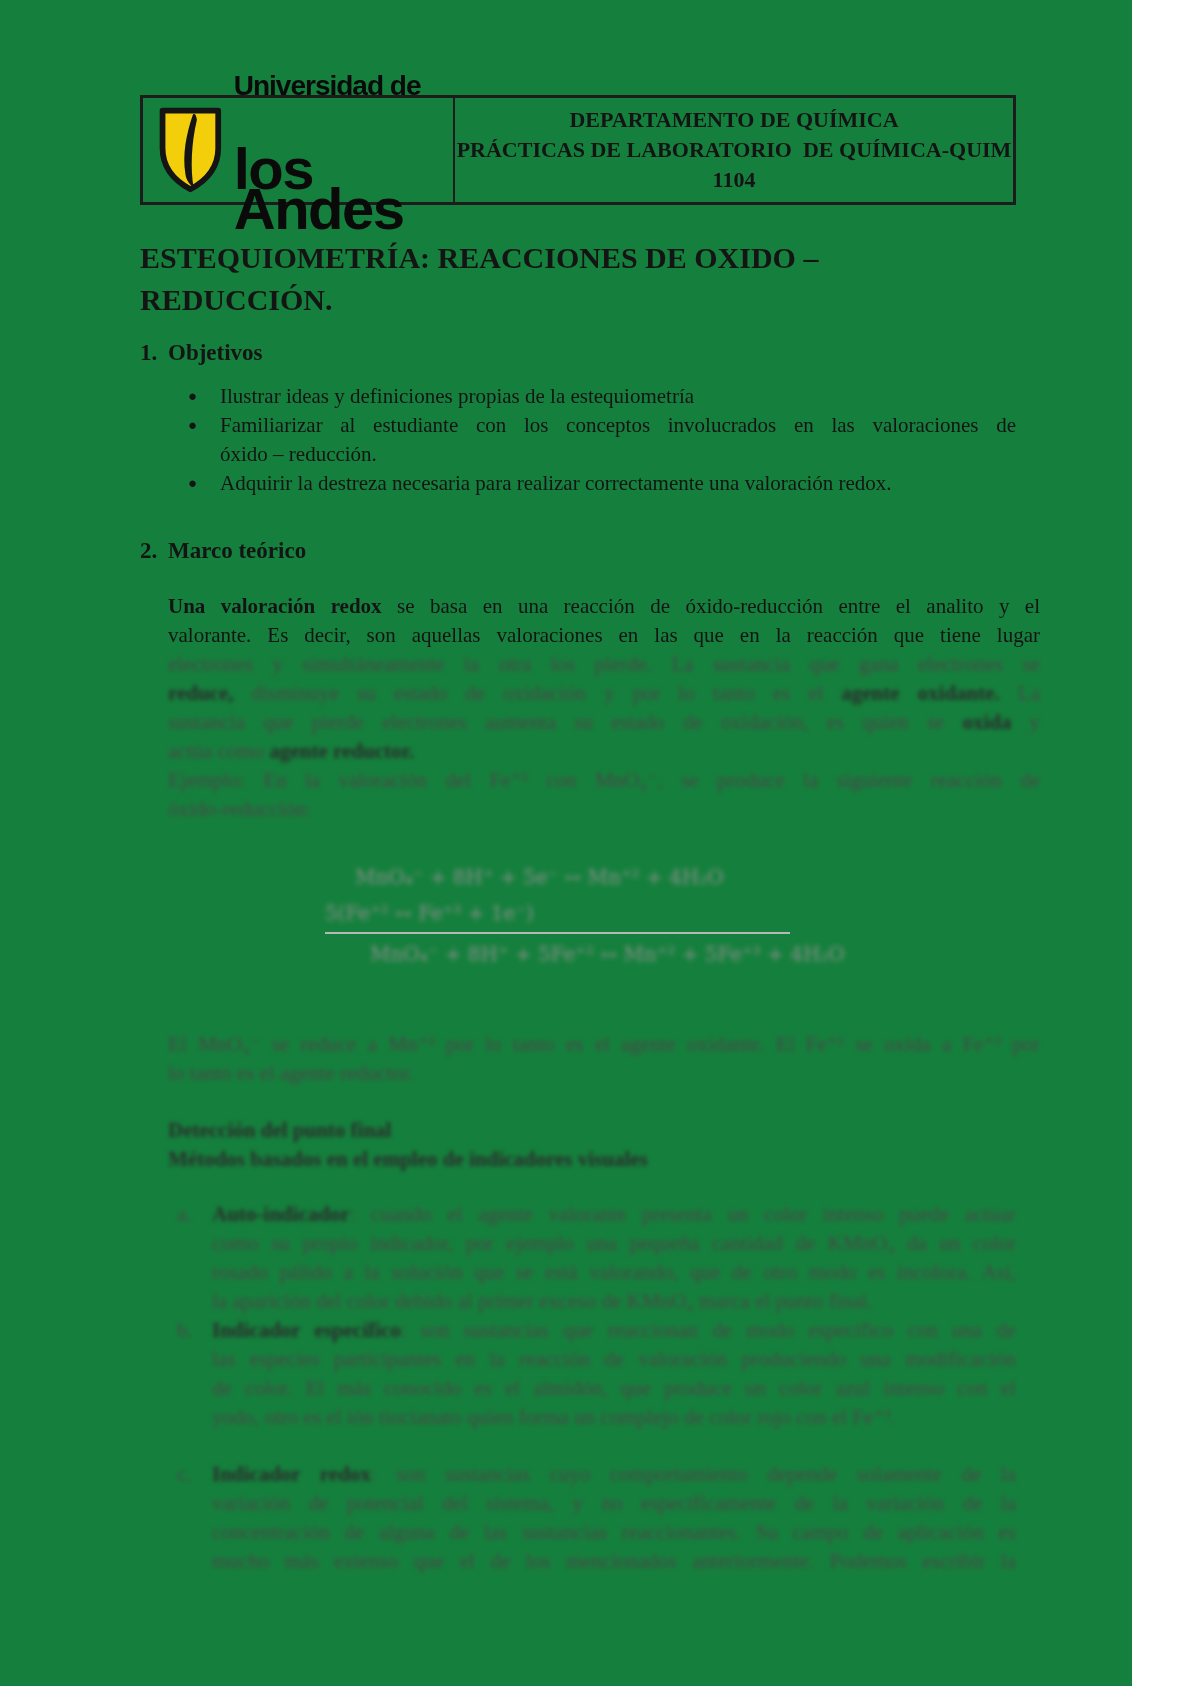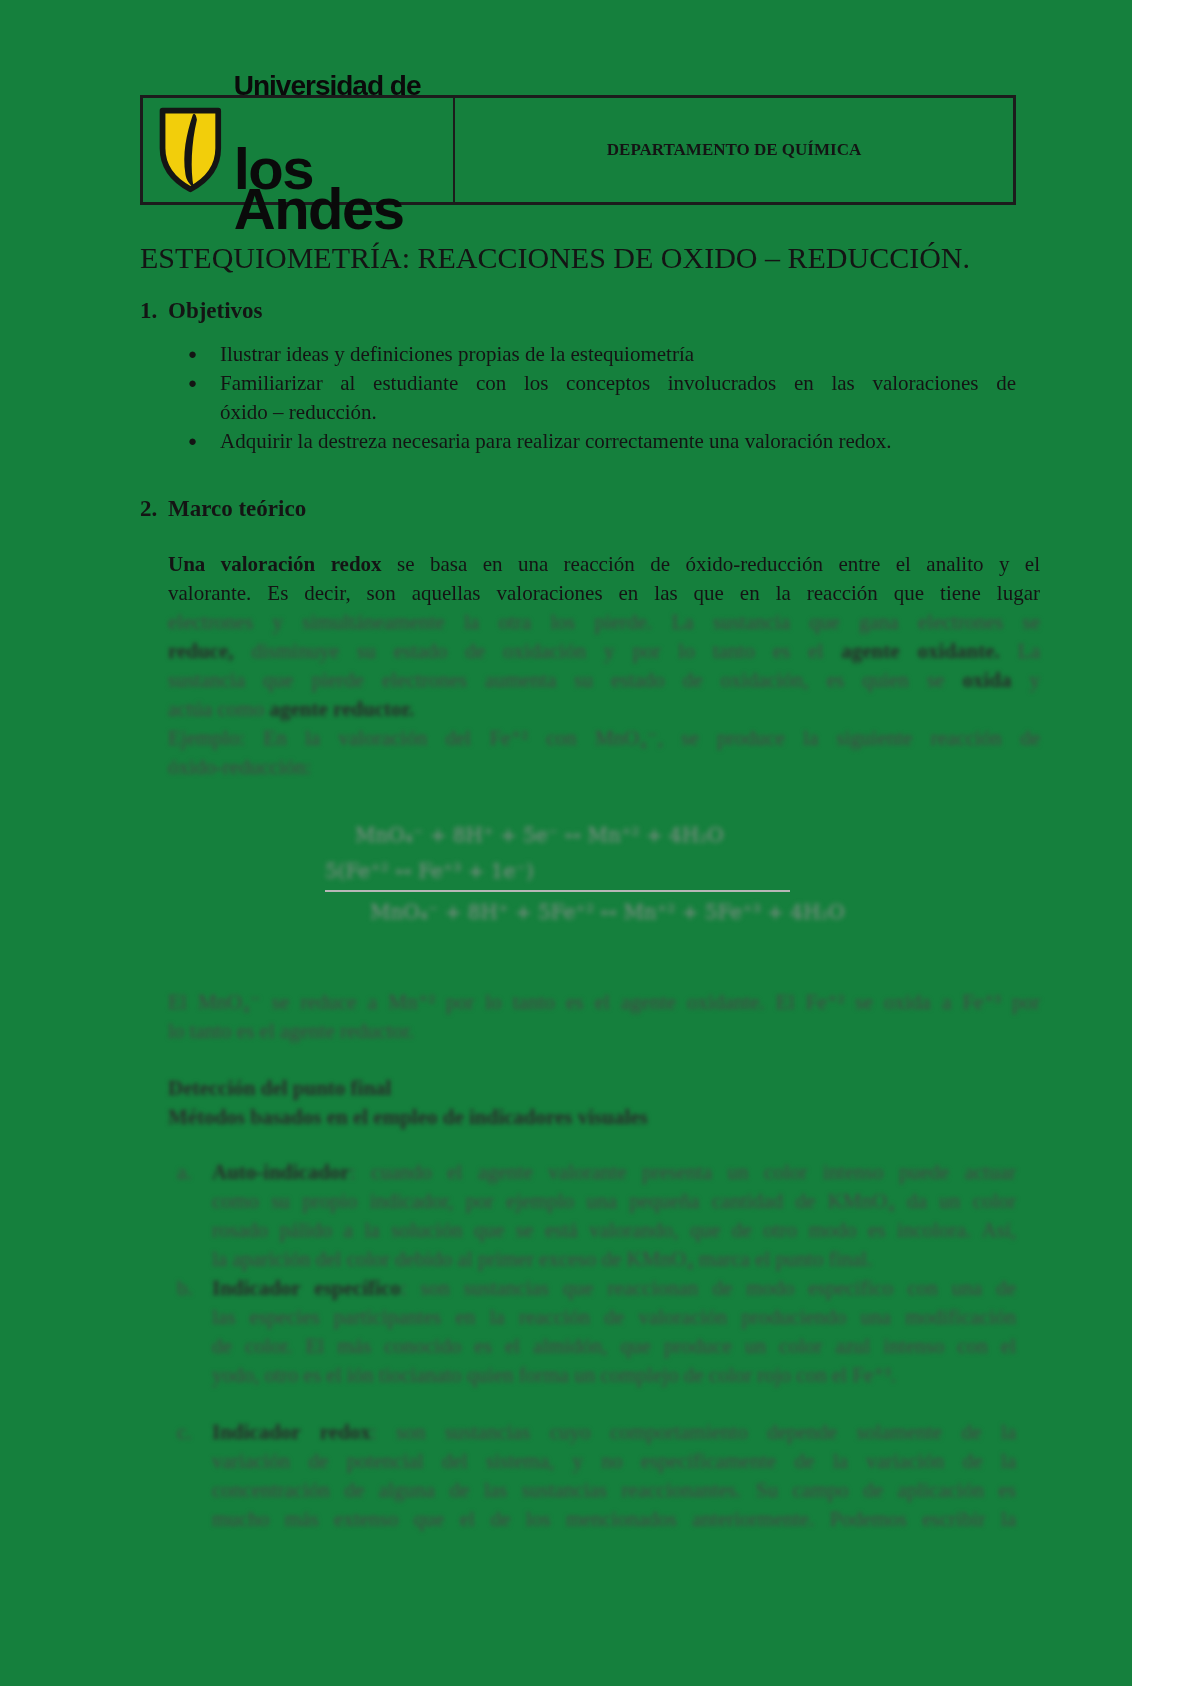--- a/index.html
+++ b/index.html
@@ -9,23 +9,23 @@
     font-family:"Liberation Serif","DejaVu Serif",serif;color:#141414;
   }
   
   .hdr{display:flex;border:3px solid #1c1c1c;height:110px;box-sizing:border-box;}
   .hcell-logo{width:312px;border-right:2px solid #1c1c1c;box-sizing:border-box;
     display:flex;align-items:center;padding-left:13px;}
   .wordmark{margin-left:9px;font-family:"Liberation Sans",sans-serif;font-weight:bold;color:#0a0a0a;}
   .wm1{font-size:28px;line-height:30px;letter-spacing:-1px;}
   .wm2{font-size:58px;line-height:40px;letter-spacing:-1.5px;margin-top:48px;}
   .hcell-text{flex:1;display:flex;flex-direction:column;justify-content:center;align-items:center;
-    font-weight:bold;font-size:17px;line-height:30px;text-align:center;}
+    font-weight:bold;font-size:22px;line-height:30px;text-align:center;}
   
-  .title{margin:32px 0 0 0;font-size:30px;line-height:42px;font-weight:normal;letter-spacing:0;}
+  .title{margin:32px 0 0 0;font-size:30px;line-height:42px;font-weight:bold;letter-spacing:0;}
   .nheading{margin-top:17px;display:flex;font-size:23px;line-height:30px;font-weight:bold;}
   .nheading .num{width:28px;flex:none;}
   
   .line{font-size:21px;line-height:29px;}
   .just{text-align:justify;text-align-last:justify;}
   .blur{filter:blur(2.2px);color:#474747;}
   .blur b{color:#2b2b2b;}
   
   .bullets{margin-top:14px;margin-left:48px;}
   .brow{display:flex;}
@@ -57,20 +57,21 @@
         <path d="M8 4 H76 V50 C76 76 59 91 42 100 C25 91 8 76 8 50 Z" stroke="#141414" stroke-width="7" stroke-linejoin="round" fill="#F2CE0B"></path>
         <path d="M45 9 C37 33 32 57 36 82 C37 89 41 94 46 98 C42 76 43 44 50 15 C49 9 47 6 45 9 Z" fill="#141414"></path>
       </svg>
       <div class="wordmark">
         <div class="wm1">Universidad de</div>
         <div class="wm2">los Andes</div>
       </div>
     </div>
     <div class="hcell-text">
       <div>DEPARTAMENTO DE QUÍMICA</div>
+      <div>PRÁCTICAS DE LABORATORIO&nbsp; DE QUÍMICA-QUIM 1104</div>
     </div>
   </div>
 
   <h1 class="title">ESTEQUIOMETRÍA: REACCIONES DE OXIDO – REDUCCIÓN.</h1>
 
   <div id="doc-body">
       <div class="nheading">
         <span class="num">1.</span>
         <span>Objetivos</span>
       </div>

